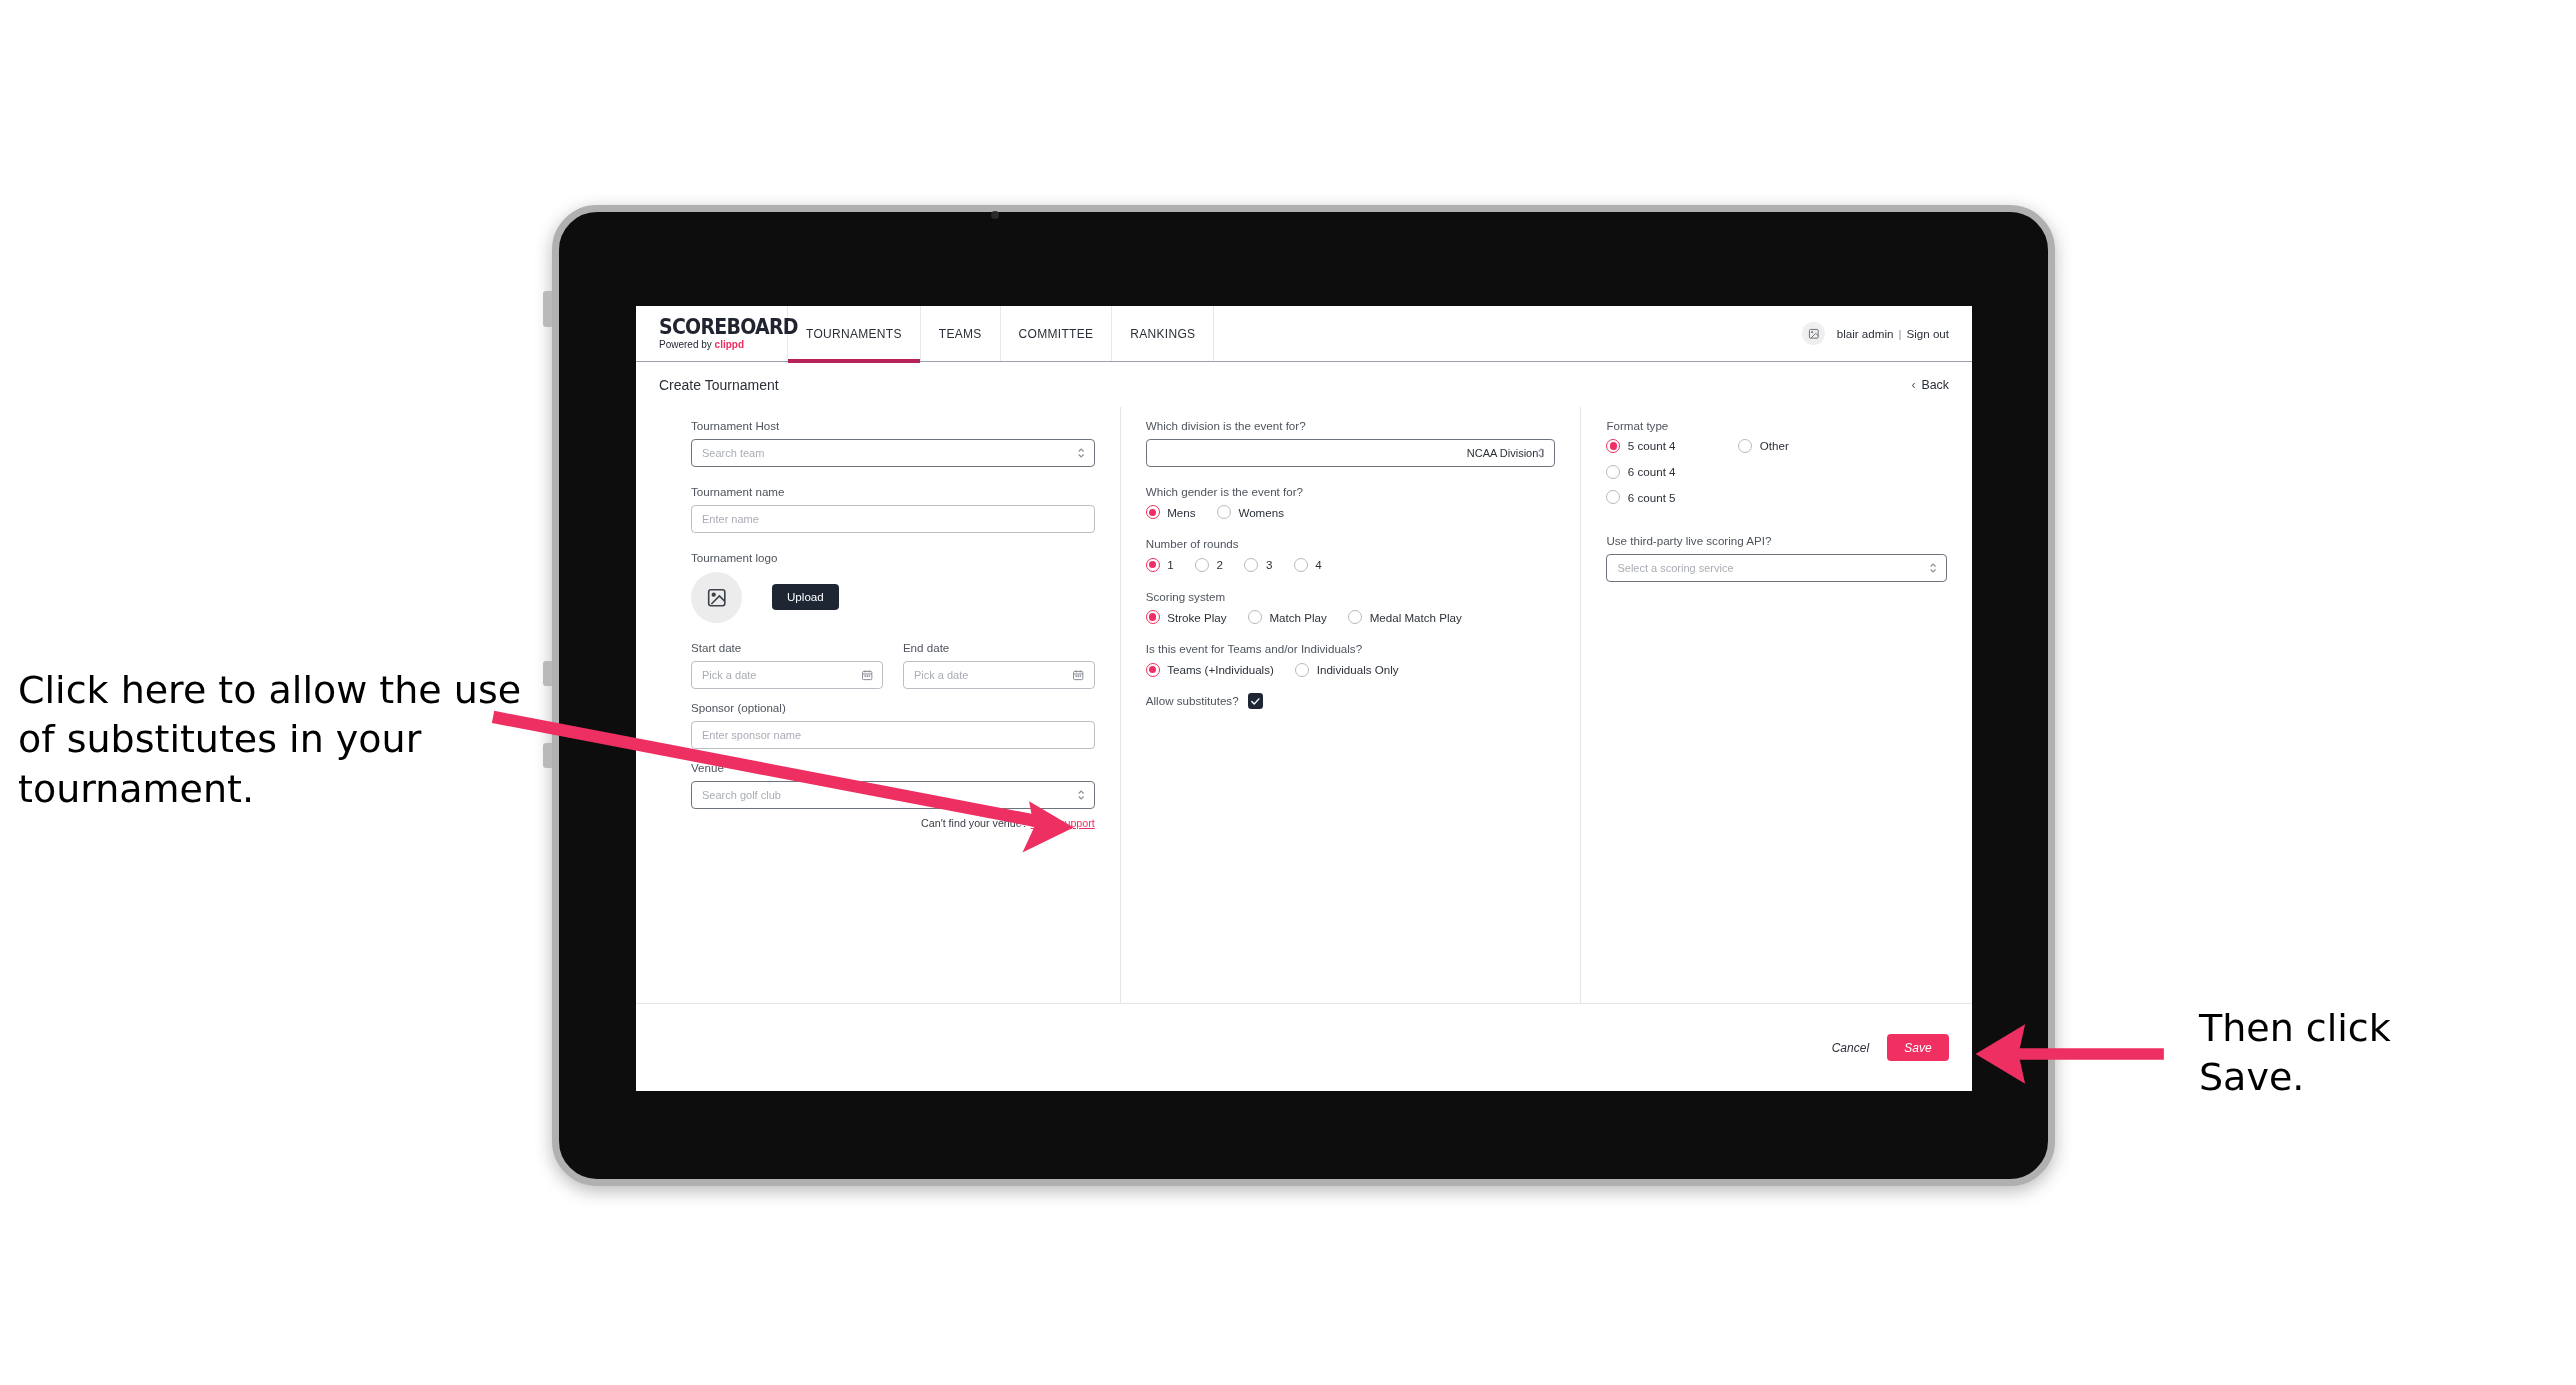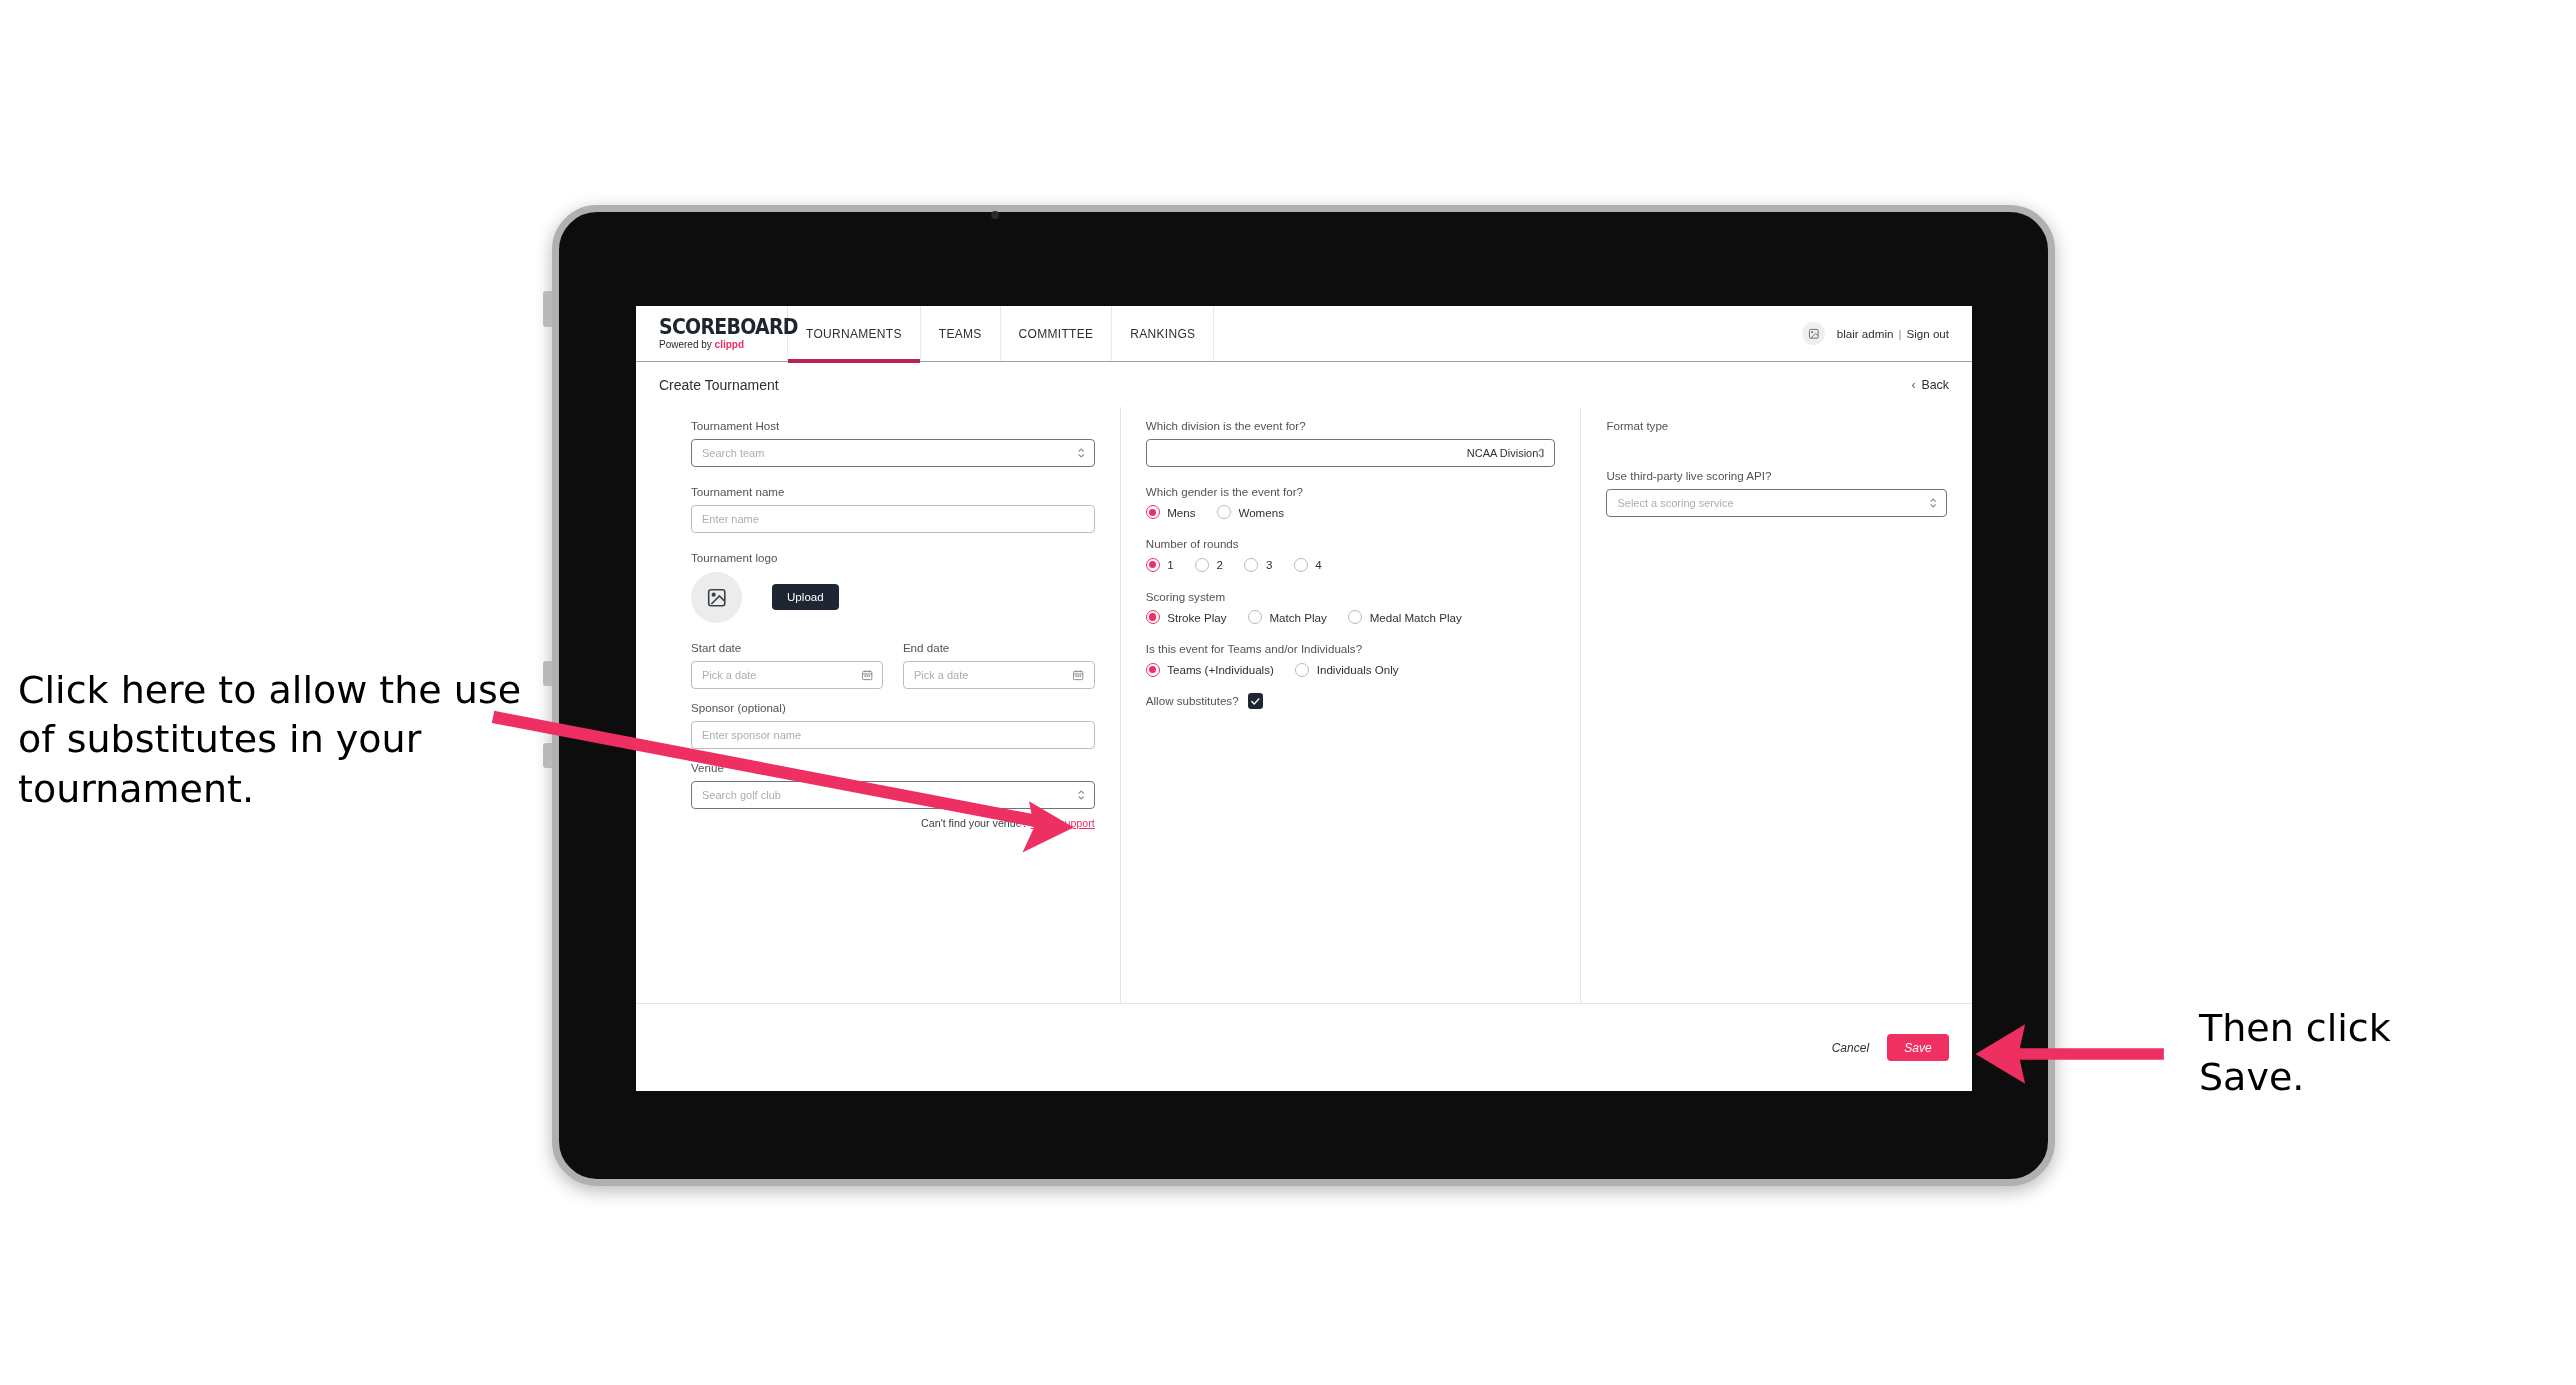--- a/index.html
+++ b/index.html
@@ -439,20 +439,42 @@
           <svg width="10.7" height="10.7" viewBox="0 0 24 24" fill="none" stroke="#ffffff" stroke-width="3.2" stroke-linecap="round" stroke-linejoin="round">
               <path d="M4 12.5l5.5 5.5L20 6.5"></path>
             </svg>
         </span>
       </div>
     </div>
 
     <div class="col" id="col-right">
 
       <div class="fld-label">Format type</div>
+      <div id="format-grid">
+        <div class="radio-col c1">
+          <div class="radio-opt">
+            <span class="radio on"></span>
+            <span class="radio-lab">5 count 4</span>
+          </div>
+          <div class="radio-opt">
+            <span class="radio"></span>
+            <span class="radio-lab">6 count 4</span>
+          </div>
+          <div class="radio-opt">
+            <span class="radio"></span>
+            <span class="radio-lab">6 count 5</span>
+          </div>
+        </div>
+        <div class="radio-col">
+          <div class="radio-opt">
+            <span class="radio"></span>
+            <span class="radio-lab">Other</span>
+          </div>
+        </div>
+      </div>
 
       <div class="gap"></div>
       <div class="gap-sm"></div>
 
       <div class="fld-label">Use third-party live scoring API?</div>
       <div class="txtinput sel">
         <span>Select a scoring service</span>
         <svg class="selarrow" viewBox="0 0 10 16" fill="none" stroke="#8b9099" stroke-width="1.4">
             <path d="M2 6.2l3-3 3 3"></path>
             <path d="M2 9.8l3 3 3-3"></path>

